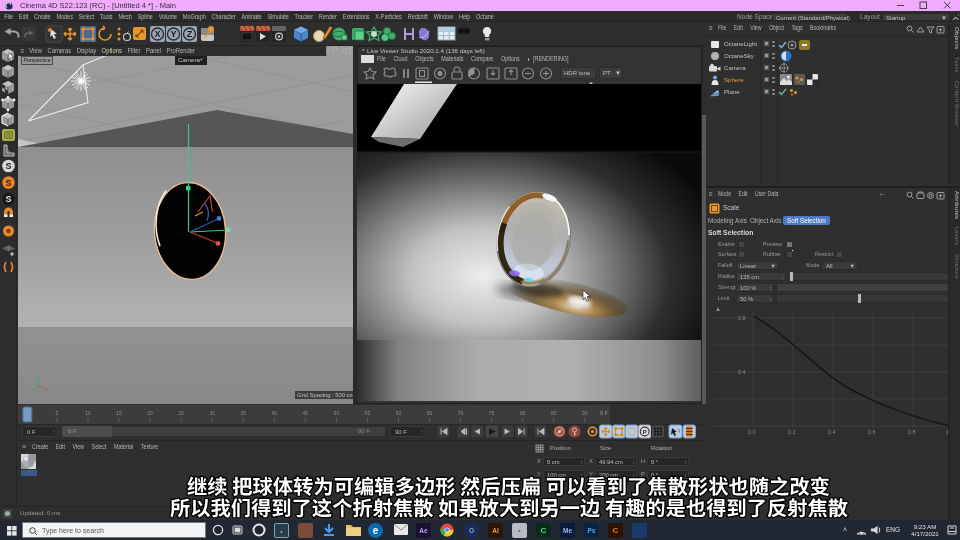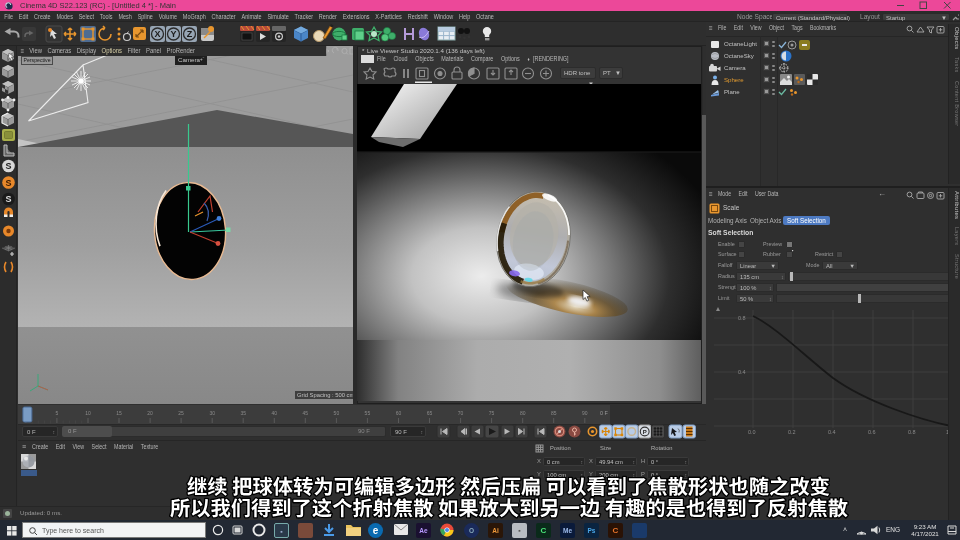--- a/index.html
+++ b/index.html
@@ -1,17 +1,17 @@
 <!DOCTYPE html>
 <html><head><meta charset="utf-8"><style>
 *{margin:0;padding:0;box-sizing:border-box}
 html,body{width:960px;height:540px;overflow:hidden;background:#000}
 #root{position:relative;width:960px;height:540px;font-family:"Liberation Sans",sans-serif;background:#2e2e2e}
 .abs{position:absolute}
-#titlebar{left:0;top:0;width:960px;height:11px;background:#ec4899;color:#333;font-size:7.5px;line-height:11px}
+#titlebar{left:0;top:0;width:960px;height:11px;background:#f0abfc;color:#333;font-size:7.5px;line-height:11px}
 #menubar{left:0;top:11px;width:960px;height:11px;background:#2b2b2b;border-bottom:1px solid #242424;color:#b9b9b9;font-size:6.6px;line-height:11px;white-space:nowrap}
 #menubar span{margin-right:7px}
 #toolbar{left:0;top:22px;width:708px;height:24px;background:#2e2e2e;border-bottom:1px solid #232323}
 #leftbar{left:0;top:46px;width:17px;height:474px;background:#2c2c2c;border-right:1px solid #242424}
 #vp{left:18px;top:46px;width:335px;height:358px;background:#9b9b9b}
 #vpmenu{left:18px;top:46px;width:335px;height:10px;background:#2e2e2e;color:#b5b5b5;font-size:6.4px;line-height:10px;white-space:nowrap}
 #vpmenu span{margin-right:6px}
 #lv{left:353px;top:46px;width:350px;height:358px;background:#2a2a2a}
 #rpanel{left:706px;top:22px;width:254px;height:498px;background:#2f2f2f}
 #timeline{left:18px;top:404px;width:688px;height:36px;background:#2f2f2f}

